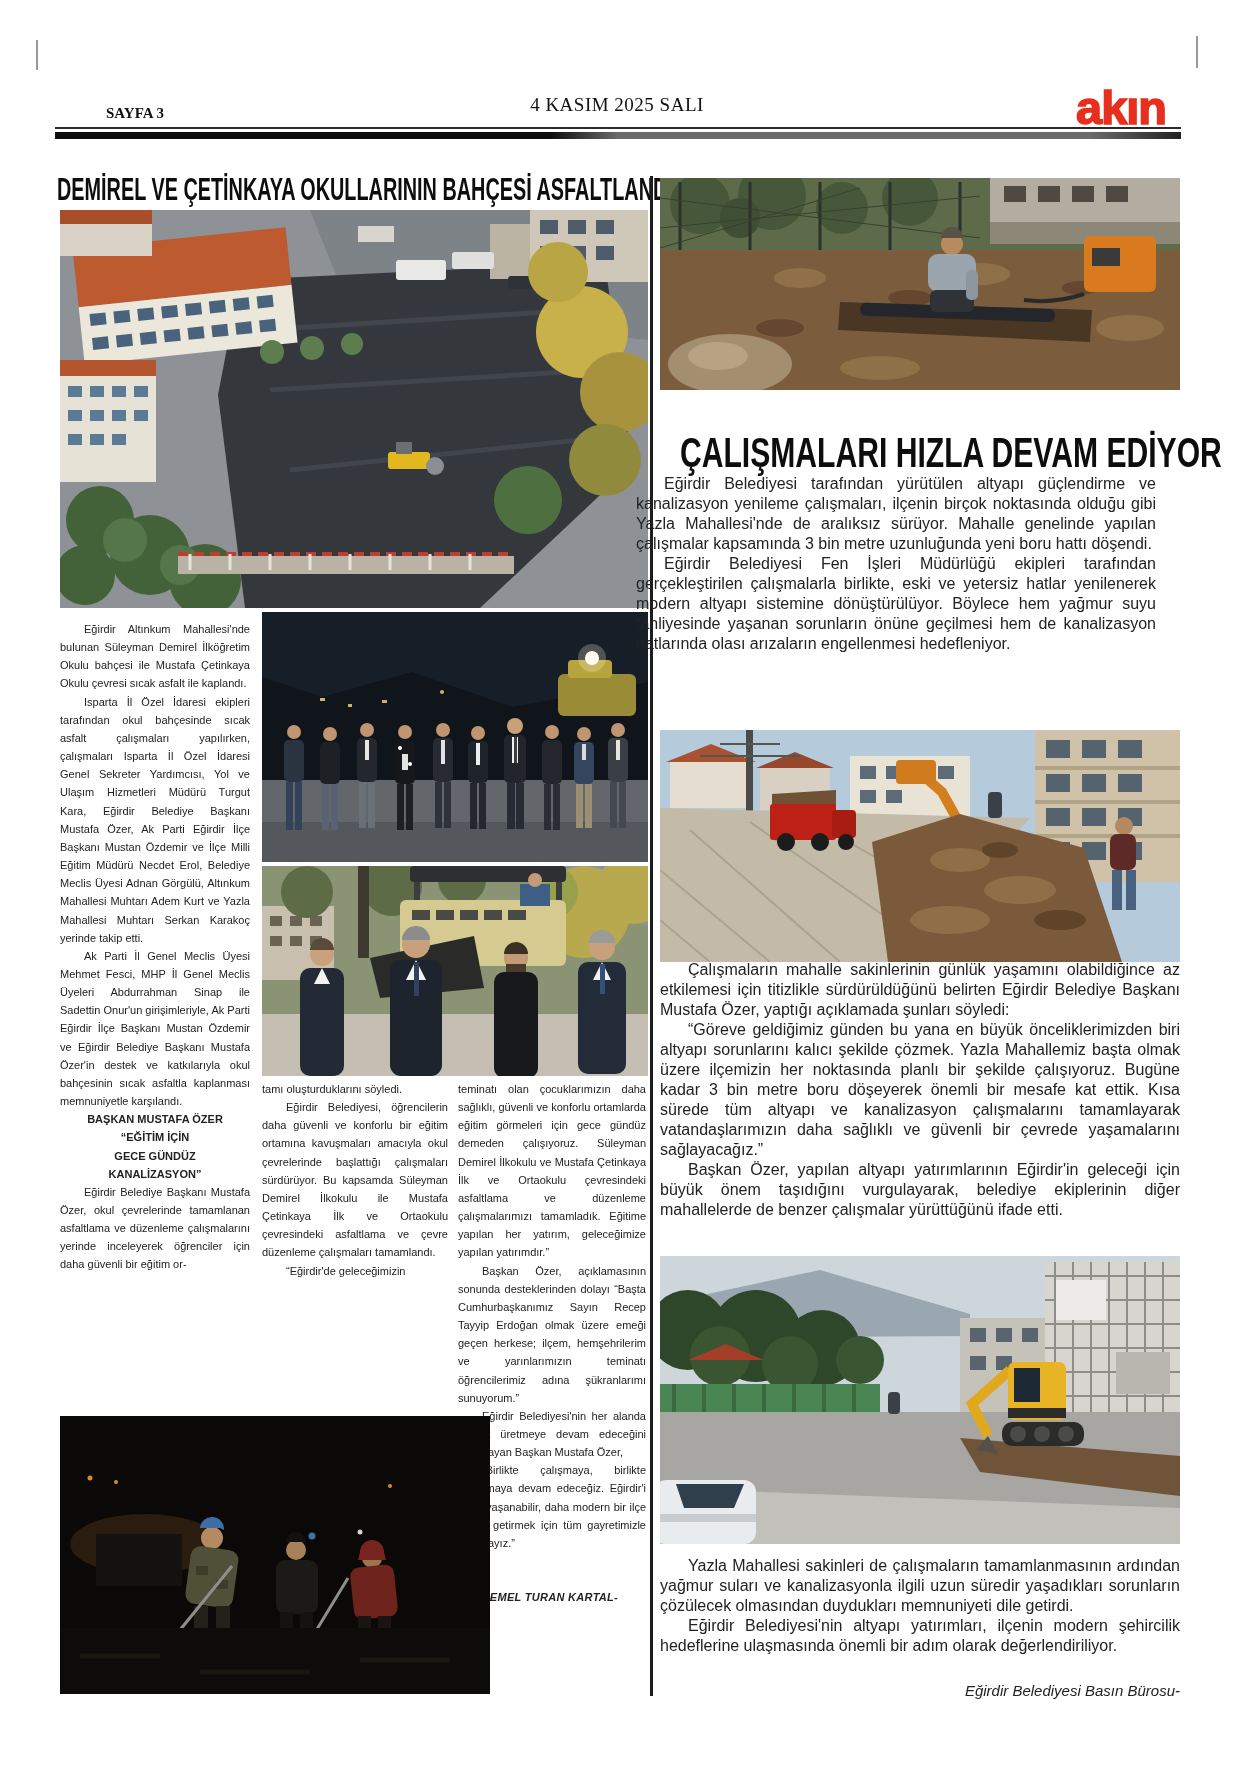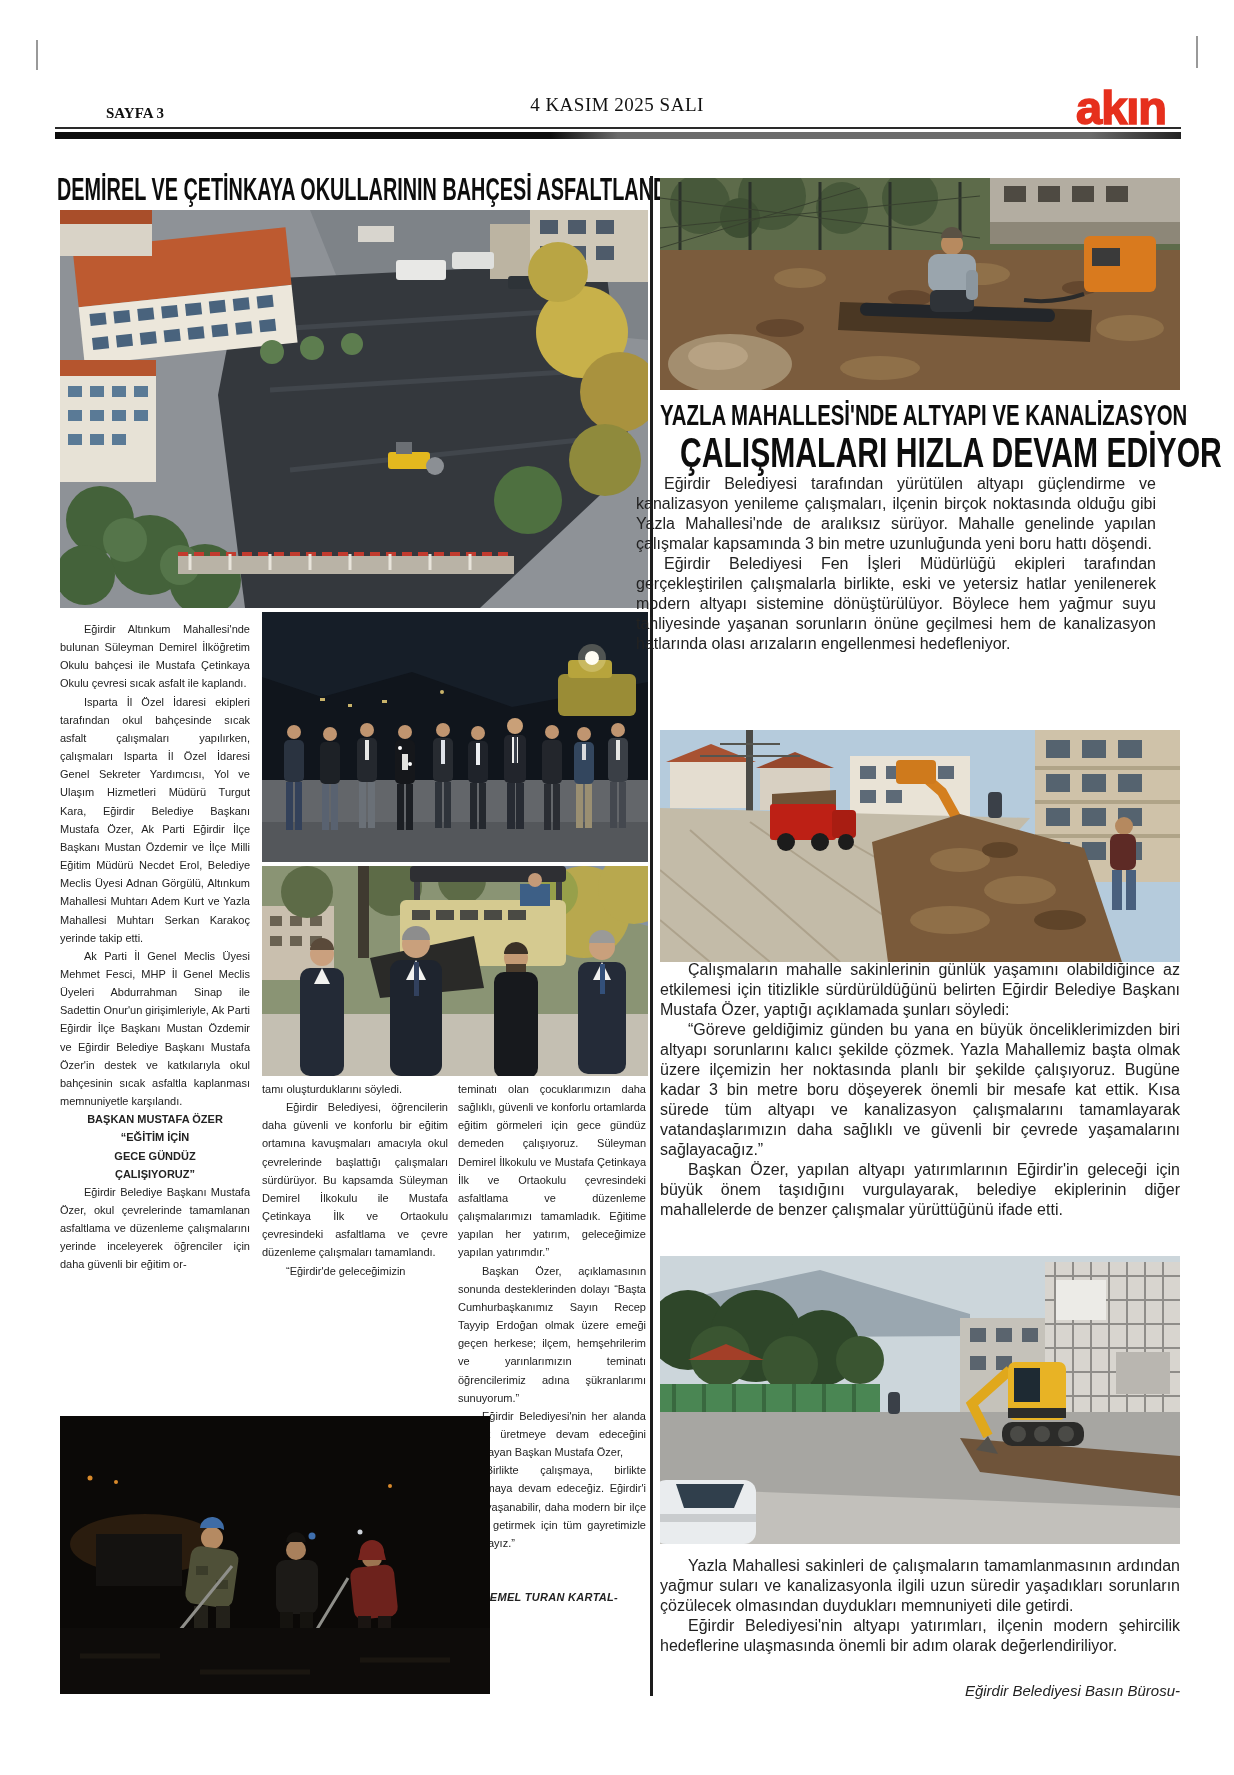--- a/index.html
+++ b/index.html
@@ -147,21 +147,21 @@
     </svg>
   </div>
 
   <div class="abs colx" style="left:60px;top:620px;width:190px;">
       <p class="para">Eğirdir Altınkum Mahallesi'nde bulunan Süleyman Demirel İlköğretim Okulu bahçesi ile Mustafa Çetinkaya Okulu çevresi sıcak asfalt ile kaplandı.</p>
       <p class="para">Isparta İl Özel İdaresi ekipleri tarafından okul bahçesinde sıcak asfalt çalışmaları yapılırken, çalışmaları Isparta İl Özel İdaresi Genel Sekreter Yardımcısı, Yol ve Ulaşım Hizmetleri Müdürü Turgut Kara, Eğirdir Belediye Başkanı Mustafa Özer, Ak Parti Eğirdir İlçe Başkanı Mustan Özdemir ve İlçe Milli Eğitim Müdürü Necdet Erol, Belediye Meclis Üyesi Adnan Görgülü, Altınkum Mahallesi Muhtarı Adem Kurt ve Yazla Mahallesi Muhtarı Serkan Karakoç yerinde takip etti.</p>
       <p class="para">Ak Parti İl Genel Meclis Üyesi Mehmet Fesci, MHP İl Genel Meclis Üyeleri Abdurrahman Sinap ile Sadettin Onur'un girişimleriyle, Ak Parti Eğirdir İlçe Başkanı Mustan Özdemir ve Eğirdir Belediye Başkanı Mustafa Özer'in destek ve katkılarıyla okul bahçesinin sıcak asfaltla kaplanması memnuniyetle karşılandı.</p>
       <p class="para sub">BAŞKAN MUSTAFA ÖZER</p>
       <p class="para sub">“EĞİTİM İÇİN</p>
       <p class="para sub">GECE GÜNDÜZ</p>
-      <p class="para sub">ÇALIŞIYORUZ”</p>
+      <p class="para sub">KANALİZASYON”</p>
       <p class="para">Eğirdir Belediye Başkanı Mustafa Özer, okul çevrelerinde tamamlanan asfaltlama ve düzenleme çalışmalarını yerinde inceleyerek öğrenciler için daha güvenli bir eğitim or-</p>
     </div>
 
   <div class="abs photo" style="left:262px;top:612px;width:386px;height:250px;">
     <svg width="386" height="250" viewBox="0 0 386 250">
       <rect width="386" height="250" fill="#10151c"></rect>
       <polygon points="0,0 386,0 386,70 250,95 150,60 60,85 0,65" fill="#161e28"></polygon>
       <g fill="#c9b36a">
           <rect x="58" y="86" width="5" height="3"></rect>
           <rect x="86" y="92" width="4" height="3"></rect>
@@ -430,23 +430,20 @@
         <rect x="306" y="92" width="12" height="30" rx="5" fill="#8b969e"></rect>
       </g>
       <g>
         <rect x="424" y="58" width="72" height="56" rx="6" fill="#d97a1e"></rect>
         <rect x="432" y="70" width="28" height="18" fill="#3a3a3a"></rect>
         <path d="M424,116 q-30,10 -60,6" stroke="#2a2a2a" stroke-width="4" fill="none"></path>
       </g>
     </svg>
   </div>
 
-  <div class="abs headline hl-r1" style="left:660px;top:398px;width:520px;height:32px;">
-    <span>YAZLA MAHALLESİ'NDE ALTYAPI VE KANALİZASYON</span>
-  </div>
   <div class="abs headline hl-r2" style="left:680px;top:428px;width:520px;height:46px;">
     <span>ÇALIŞMALARI HIZLA DEVAM EDİYOR</span>
   </div>
 
   <div class="abs rbody" style="left:636px;top:474px;width:520px;">
       <p class="para">Eğirdir Belediyesi tarafından yürütülen altyapı güçlendirme ve kanalizasyon yenileme çalışmaları, ilçenin birçok noktasında olduğu gibi Yazla Mahallesi'nde de aralıksız sürüyor. Mahalle genelinde yapılan çalışmalar kapsamında 3 bin metre uzunluğunda yeni boru hattı döşendi.</p>
       <p class="para">Eğirdir Belediyesi Fen İşleri Müdürlüğü ekipleri tarafından gerçekleştirilen çalışmalarla birlikte, eski ve yetersiz hatlar yenilenerek modern altyapı sistemine dönüştürülüyor. Böylece hem yağmur suyu tahliyesinde yaşanan sorunların önüne geçilmesi hem de kanalizasyon hatlarında olası arızaların engellenmesi hedefleniyor.</p>
     </div>
 
   <div class="abs photo" style="left:660px;top:730px;width:520px;height:232px;">

